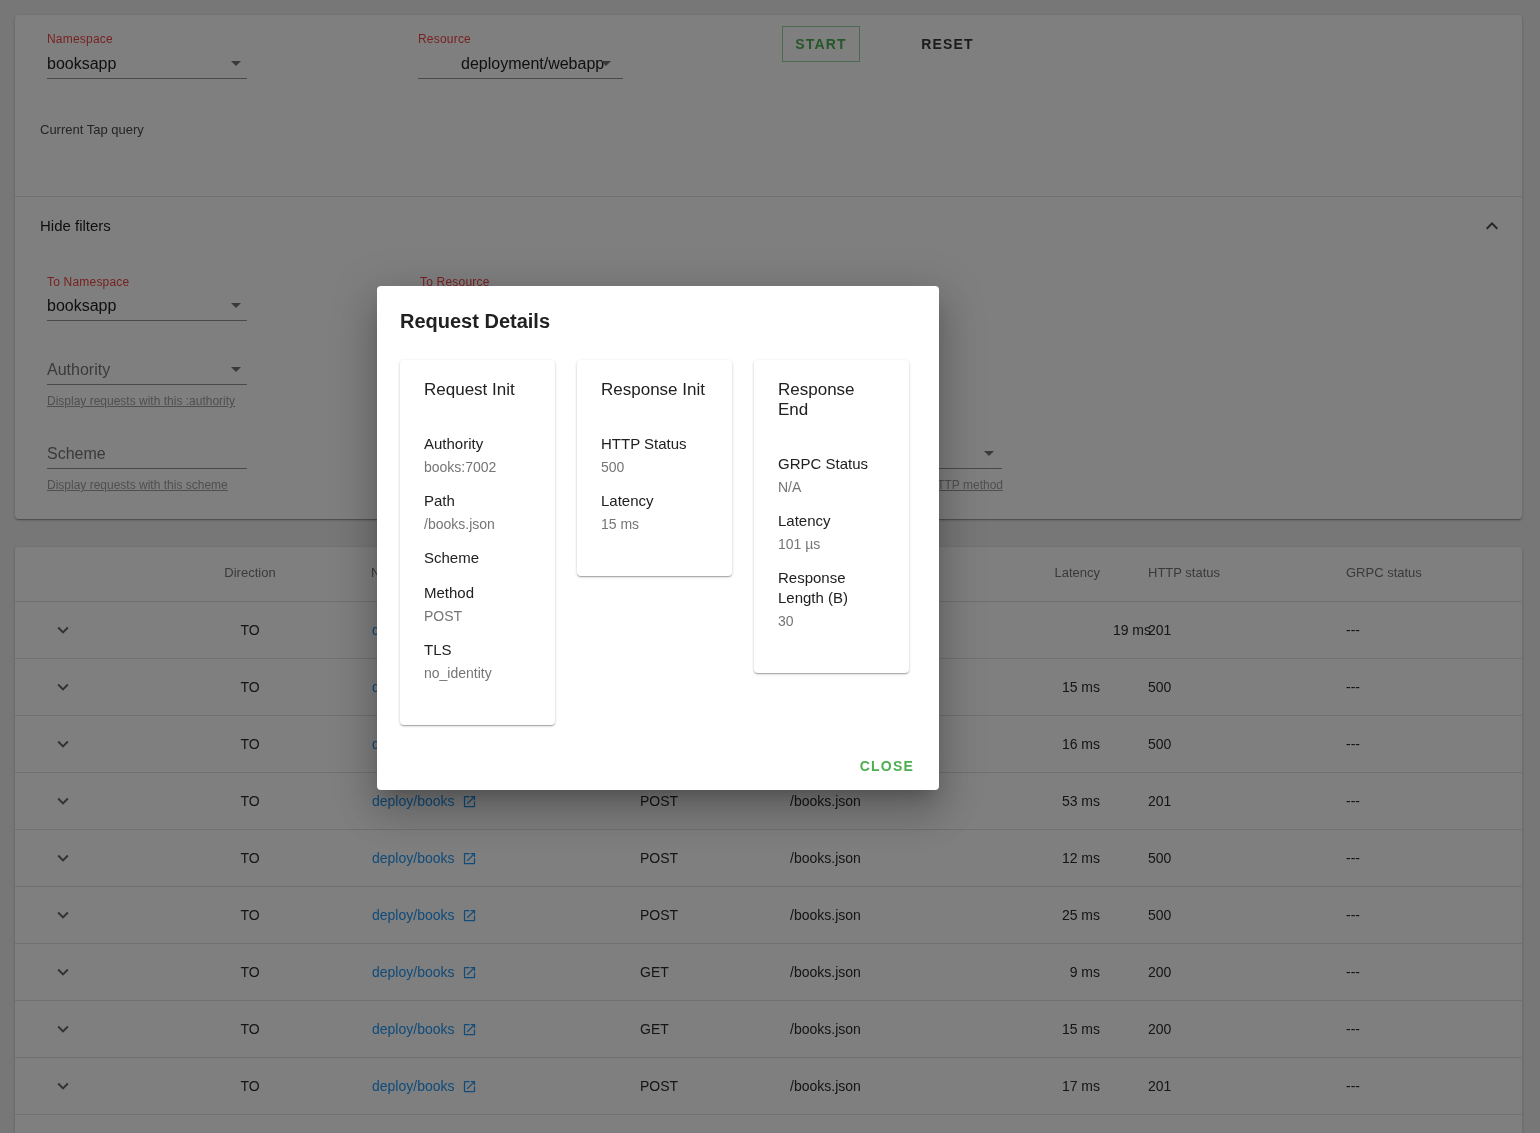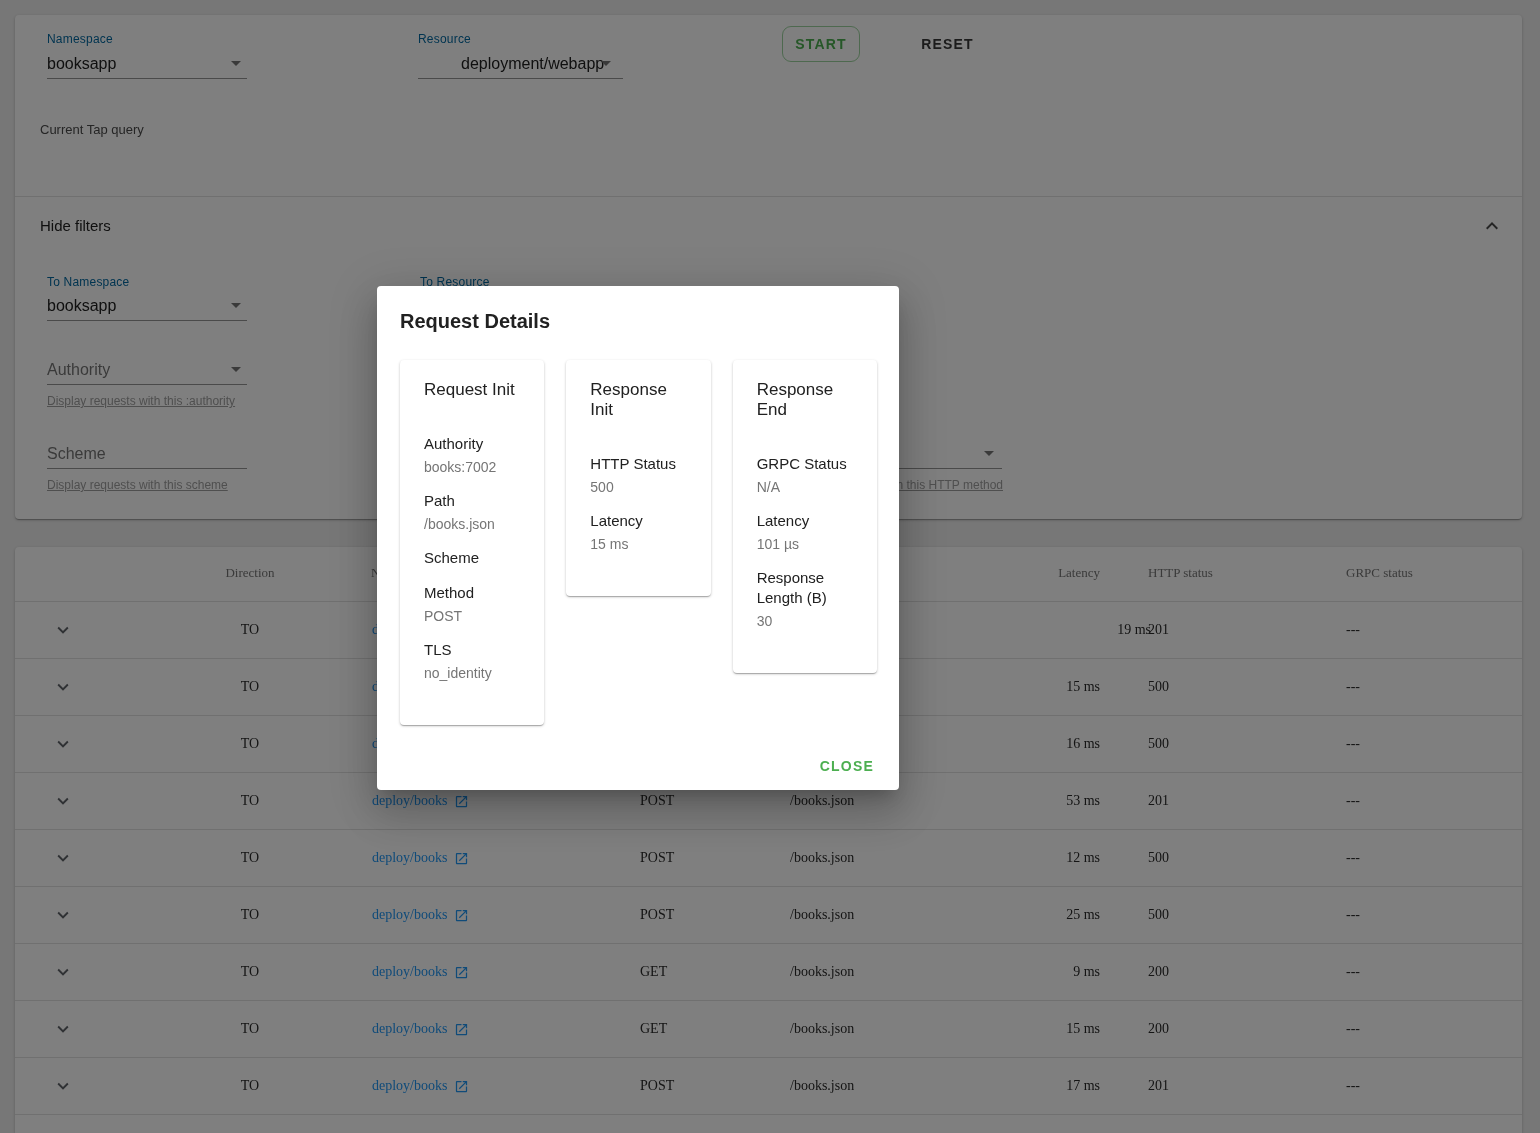--- a/index.html
+++ b/index.html
@@ -4,31 +4,31 @@
 <style>
   * { margin:0; padding:0; box-sizing:border-box; }
   html,body { width:1540px; height:1133px; }
   body { font-family:"Liberation Sans", sans-serif; background:#eeeeee; }
   .page { position:relative; width:1540px; height:1133px; overflow:hidden; background:#eeeeee; }
 
   .card { position:absolute; background:#ffffff; border-radius:4px;
           box-shadow:0 1px 3px rgba(0,0,0,.2),0 1px 1px rgba(0,0,0,.14),0 2px 1px -1px rgba(0,0,0,.12); }
   .abs { position:absolute; }
 
-  .fld-label { font-size:12px; color:#0369a1; letter-spacing:.2px; }
+  .fld-label { font-size:12px; color:#ef4444; letter-spacing:.2px; }
   .sel-value { font-size:16px; color:#212121; }
   .sel-value.placeholder { color:#757575; }
   .u { position:absolute; height:1px; background:rgba(0,0,0,.42); }
   .dd-arrow { position:absolute; width:0; height:0;
               border-left:5px solid transparent; border-right:5px solid transparent;
               border-top:5px solid #757575; }
   .helper { font-size:12px; color:#9e9e9e;text-decoration:underline; }
 
   .btn-outline { position:absolute; display:flex; align-items:center; justify-content:center;
-                 border:1px solid rgba(76,175,80,.55); border-radius:9px; background:transparent;
+                 border:1px solid rgba(76,175,80,.55); border-radius:0; background:transparent;
                  color:var(--green,#4caf50); font-size:14px; font-weight:bold; letter-spacing:1.2px;
                  font-family:"Liberation Sans",sans-serif; cursor:pointer; }
   .btn-text { position:absolute; display:flex; align-items:center; justify-content:center;
               border:none; background:transparent; color:#383838; font-size:14px; font-weight:bold;
               letter-spacing:1.2px; font-family:"Liberation Sans",sans-serif; cursor:pointer; }
 
   .query-label { font-size:13px; color:#4a4a4a; }
   .query-text { font-size:13.5px; color:#1f1f1f; font-family:"Liberation Mono", monospace; white-space:nowrap; }
   .divider { position:absolute; left:0; right:0; height:1px; background:#e0e0e0; }
   .hide-filters { font-size:15px; color:#212121; cursor:pointer; }
@@ -42,21 +42,21 @@
   .cell { position:absolute; top:0; bottom:0; display:flex; align-items:center;
           font-size:14px; color:#2a2a2a; }
   .cell.num { justify-content:flex-end; }
   .chev { color:#5f6368; cursor:pointer; }
   .rlink { color:var(--blue,#2196f3); text-decoration:none; display:inline-flex; align-items:center; gap:7px;
            font-size:14px; cursor:pointer; }
   .ext-ic { width:15px; height:15px; fill:var(--blue,#2196f3); }
 
   
   .overlay { position:absolute; inset:0; background:rgba(0,0,0,.5); z-index:10; }
-  .modal { position:absolute; left:377px; top:286px; width:522px; height:504px; z-index:20;
+  .modal { position:absolute; left:377px; top:286px; width:562px; height:504px; z-index:20;
            background:#fff; border-radius:4px;
            box-shadow:0 11px 15px -7px rgba(0,0,0,.2),0 24px 38px 3px rgba(0,0,0,.14),0 9px 46px 8px rgba(0,0,0,.12); }
   .modal-title { position:absolute; left:23px; top:24px; font-size:20px; font-weight:bold; color:#212121; }
   .dcards { position:absolute; left:23px; top:74px; right:22px; display:flex; gap:22px; align-items:flex-start; }
   .dcard { width:155px; background:#fff; border-radius:4px; padding:20px 24px 28px 24px;
            box-shadow:0 1px 3px rgba(0,0,0,.2),0 1px 1px rgba(0,0,0,.14),0 2px 1px -1px rgba(0,0,0,.12); }
   .dc-title { font-size:17px; color:#212121; margin-bottom:34px; }
   .dc-field { margin-bottom:15px; }
   .df-label { font-size:15px; color:#212121; line-height:20px; margin-bottom:4px; }
   .df-value { font-size:14px; color:#757575; line-height:18px; word-break:break-all; }
@@ -109,21 +109,21 @@
 
     <div class="abs sel-value placeholder" style="left:32px; top:430px;">Scheme</div>
     <div class="u" style="left:32px; top:453px; width:200px;"></div>
     <div class="abs helper" style="left:32px; top:463px;">Display requests with this scheme</div>
 
     <div class="u" style="left:775px; top:453px; width:212px;"></div>
     <span class="dd-arrow" style="left:969px; top:436px;"></span>
     <div class="abs helper" style="right:519px; top:463px; white-space:nowrap;">Display requests with this HTTP method</div>
   </div>
 
-  <div class="card" style="left:15px; top:547px; width:1507px; height:586px; border-bottom-left-radius:0; border-bottom-right-radius:0;font-family:Liberation Serif, serif;">
+  <div class="card" style="left:15px; top:547px; width:1507px; height:586px; border-bottom-left-radius:0; border-bottom-right-radius:0;">
     <div class="th" style="left:190px; width:90px; text-align:center;">Direction</div>
     <div class="th" style="left:356px;">Name</div>
     <div class="th" style="left:985px; width:100px; text-align:right;">Latency</div>
     <div class="th" style="left:1133px;">HTTP status</div>
     <div class="th" style="left:1331px;">GRPC status</div>
     <div class="header-sep"></div>
     <div class="rows" id="rows">
         <div class="trow">
     <div class="cell" style="left:37px; width:24px;">
       <svg class="chev" viewBox="0 0 24 24" width="22" height="22" fill="#5f6368">

